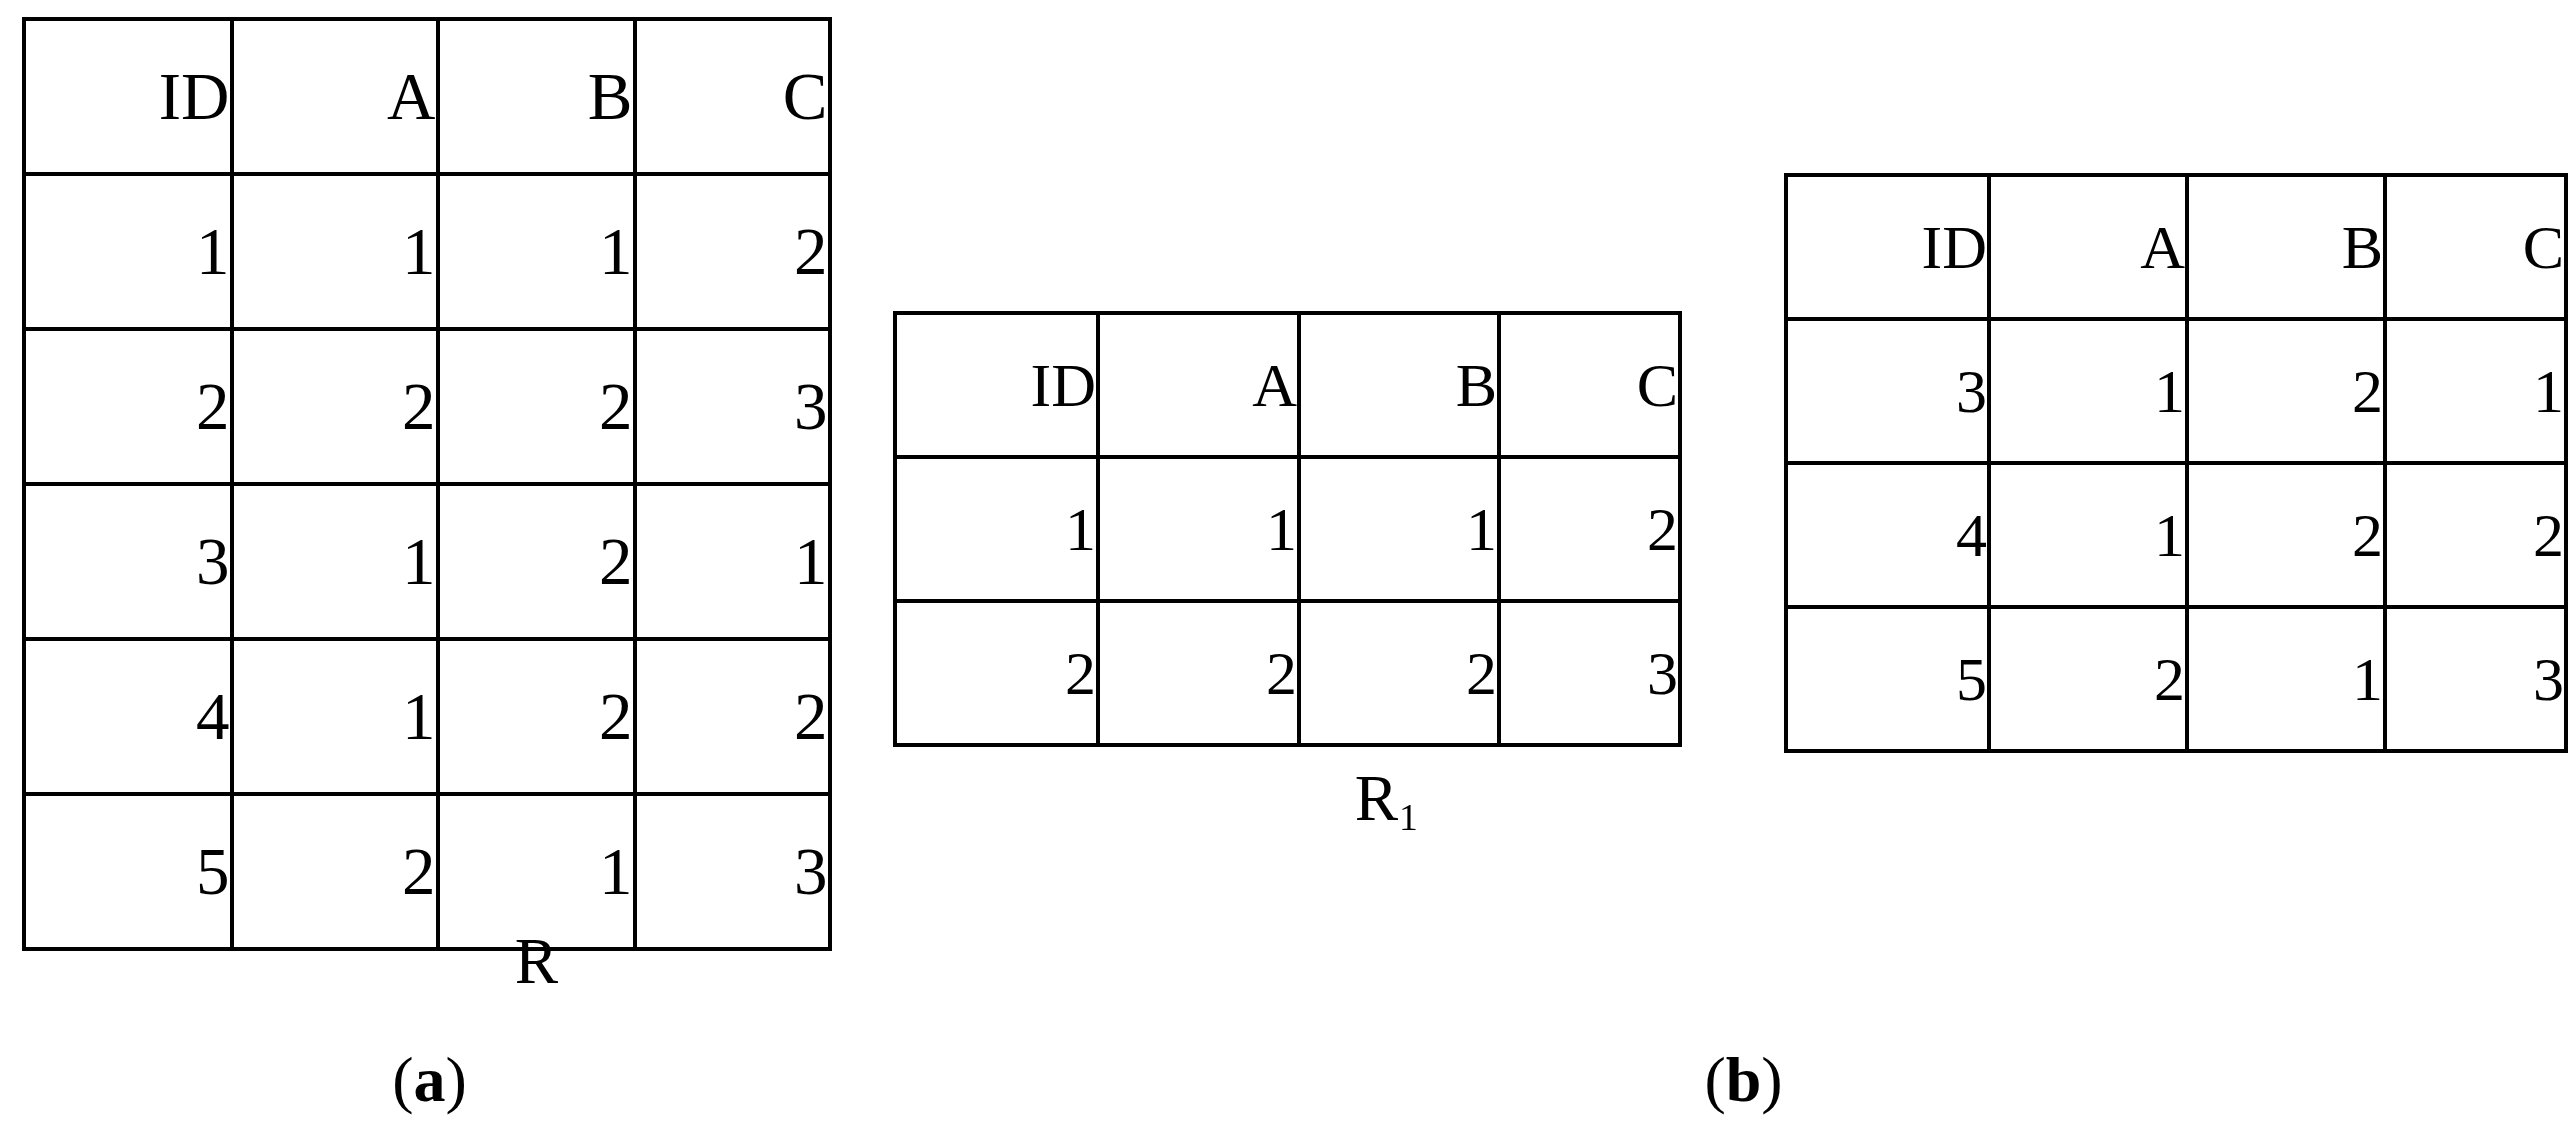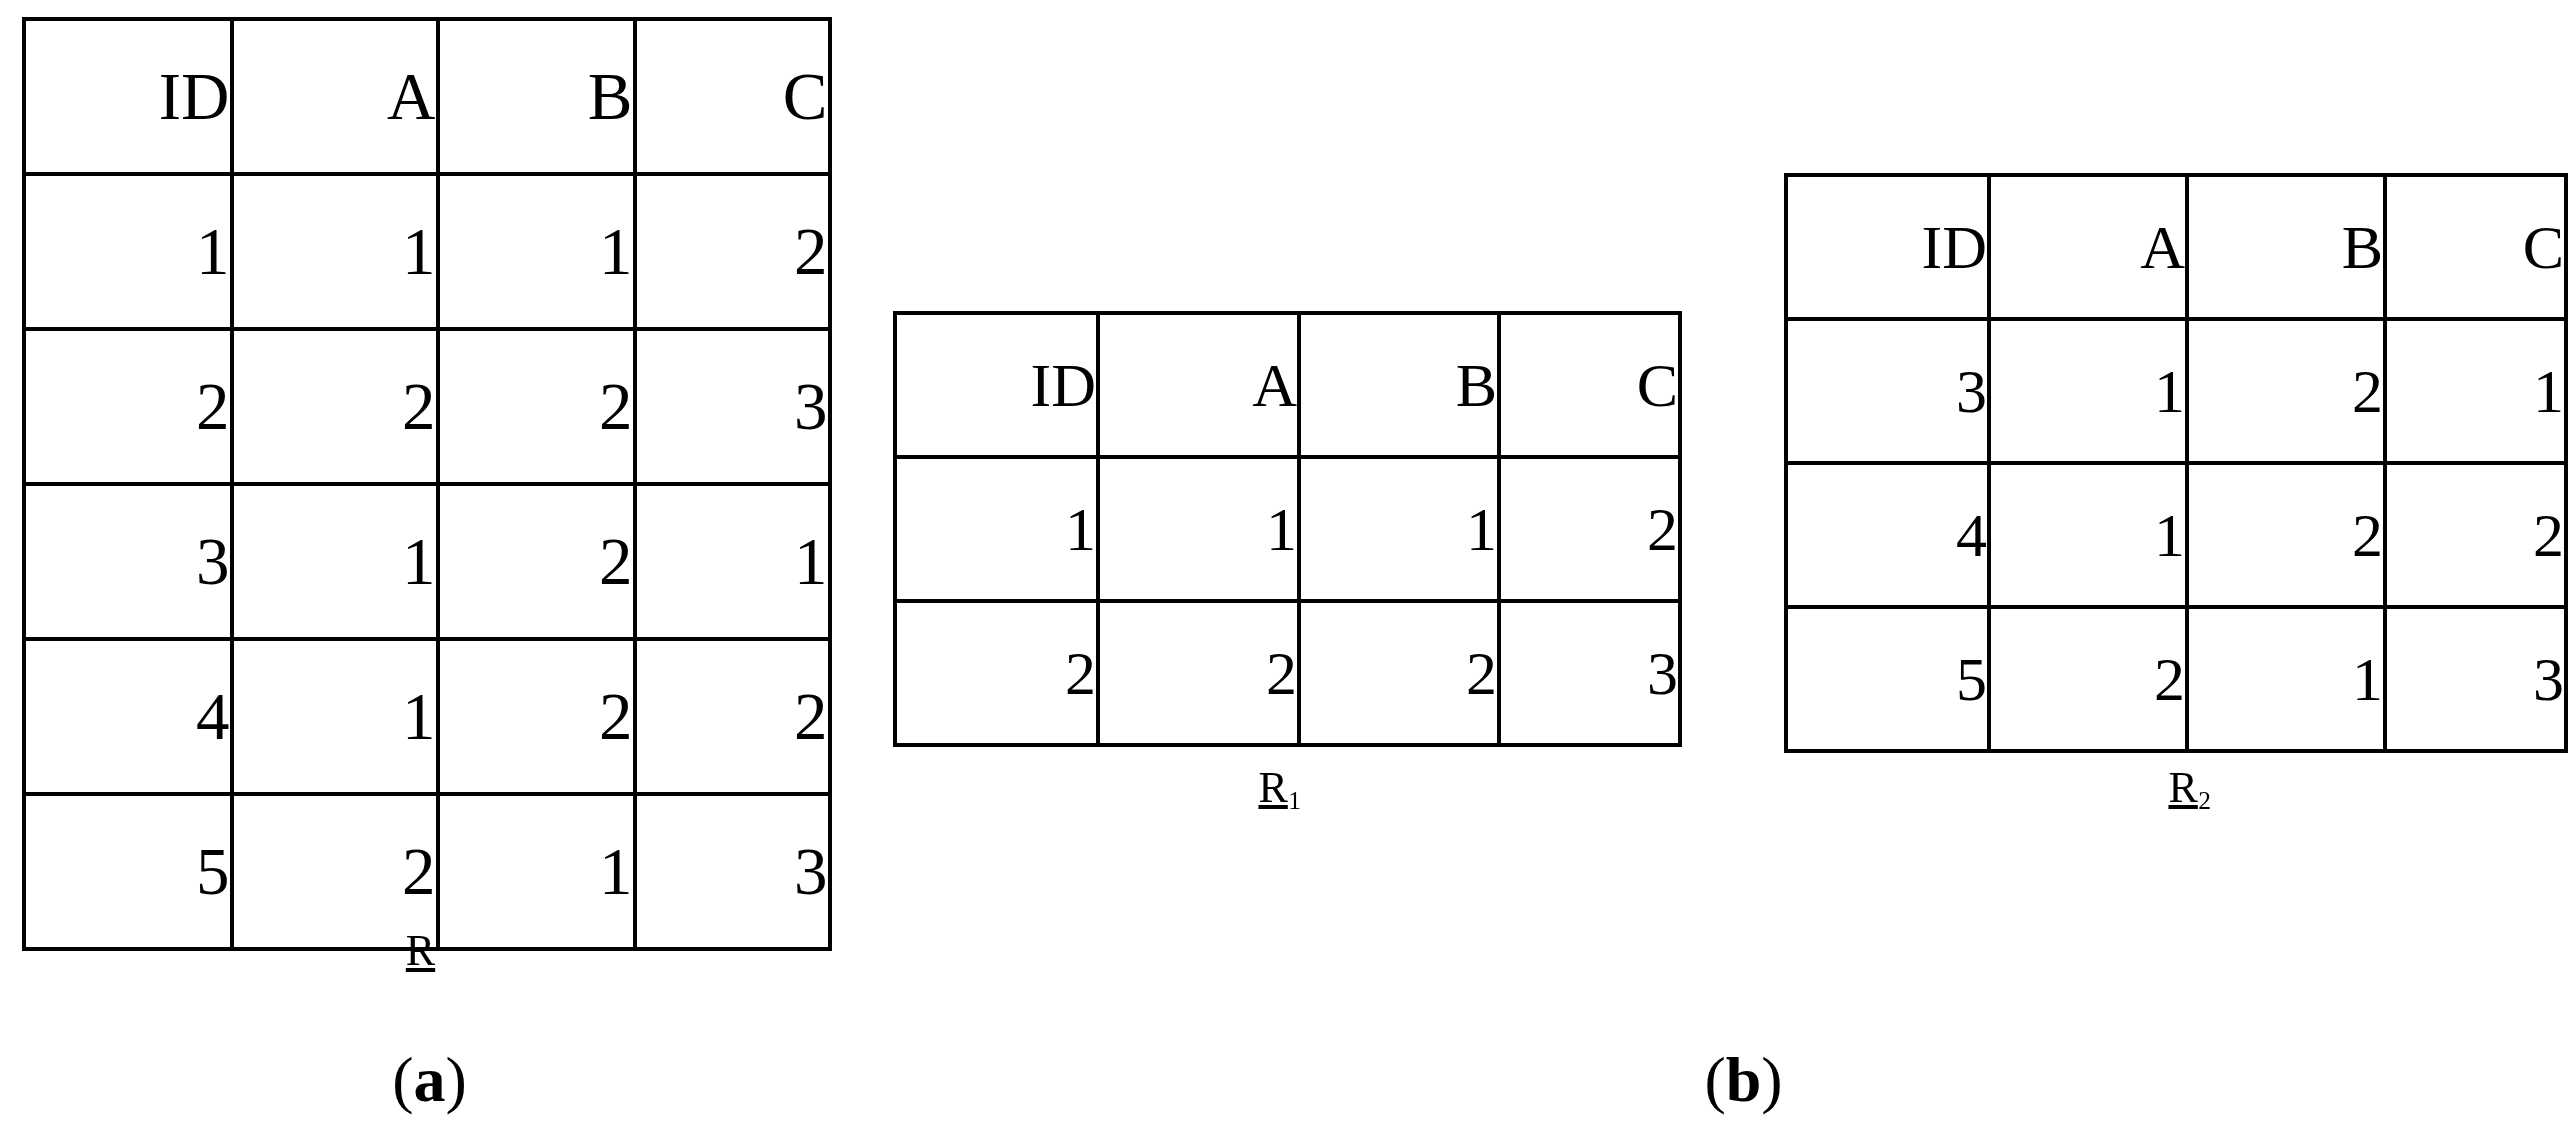--- a/index.html
+++ b/index.html
@@ -78,27 +78,26 @@
     border-width: 4.3px;
   }
   #table-R2 td.col-id { width: 199px; }
   #table-R2 td.col-a  { width: 194px; }
   #table-R2 td.col-b  { width: 194px; }
   #table-R2 td.col-c  { width: 177px; }
 
   
   .table-caption {
     position: absolute;
-    text-align: center;
-    font-family: "Liberation Serif", "DejaVu Serif", serif;
-    font-size: 44px;
+    text-align: right;
+    font-family: "Liberation Serif", "DejaVu Serif", serif;
+    font-size: 65px;
     line-height: 1;
     color: #000000;
     white-space: nowrap;
-    text-decoration: underline;
   }
   .table-caption sub {
     font-size: 0.58em;
     vertical-align: baseline;
     position: relative;
     top: 0.26em;
     left: 0.02em;
   }
   #caption-R  { left: 283px;  top: 929px; width: 275px; }
   #caption-R1 { left: 1142px; top: 766px;  width: 275px; }
@@ -224,20 +223,19 @@
         <tr>
           <td class="col-id">5</td>
           <td class="col-a">2</td>
           <td class="col-b">1</td>
           <td class="col-c">3</td>
         </tr>
       </tbody>
     </table>
   </div>
 
-  <div class="table-caption" id="caption-R2"><span>R</span><sub>2</sub></div>
 
   <div class="subfig-label" id="subfig-a"><span class="paren">(</span><span class="letter">a</span><span class="paren">)</span></div>
 
   <div class="subfig-label" id="subfig-b"><span class="paren">(</span><span class="letter">b</span><span class="paren">)</span></div>
 
 </div>
 
 
 </body></html>

